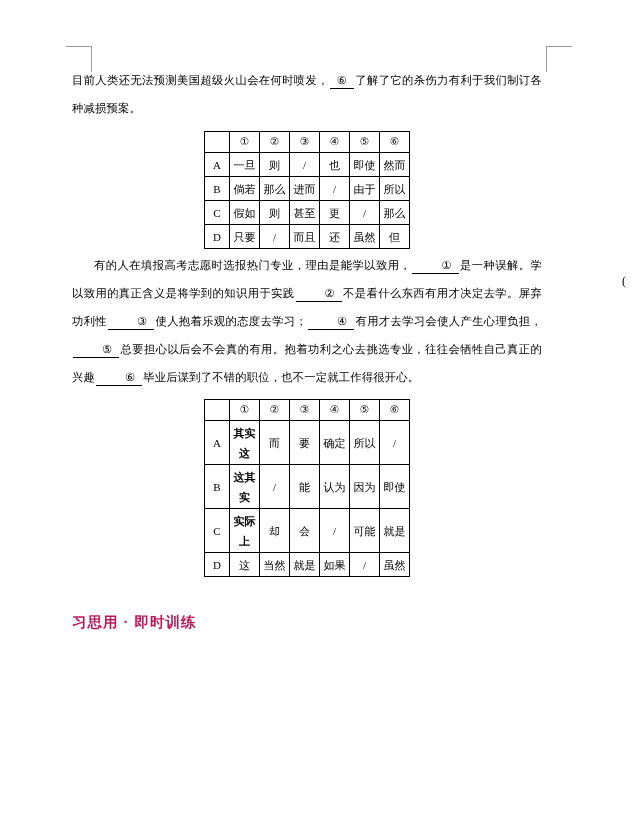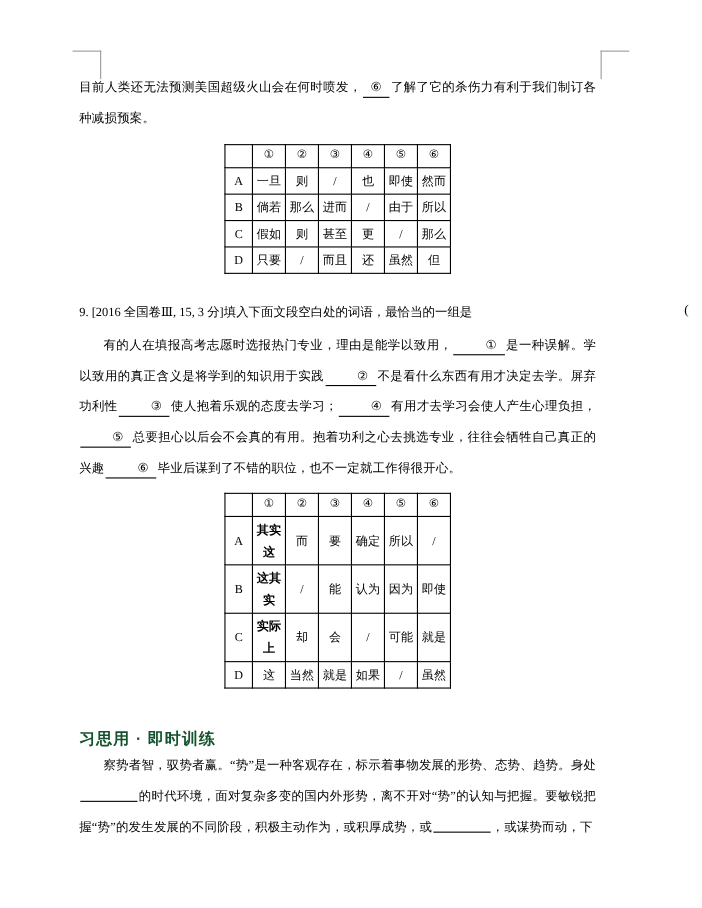--- a/index.html
+++ b/index.html
@@ -112,21 +112,21 @@
   table.opt thead td { height: 21px; font-size: 10.5px; }
   .rowlabel { font-family: "Liberation Serif", serif; font-size: 11px; }
 
   .t1 td { height: 24px; }
   .t2 td { height: 24px; }
   .t2 .tall { height: 44px; }
   .t2 .wrapcell { line-height: 20px; font-weight: bold; }
 
   
   .sec-head {
-    color: #14532d;
+    color: #be185d;
     font-family: "Liberation Sans", sans-serif;
     font-weight: bold;
     font-size: 14.5px;
     letter-spacing: 1px;
     margin: 0;
   }
 
   
   .numline { font-size: 11.3px; line-height: 28px; margin: 0; }
   .numline .num { display: inline-block; width: 20px; }
@@ -201,21 +201,20 @@
             <td>/</td>
             <td>而且</td>
             <td>还</td>
             <td>虽然</td>
             <td>但</td>
           </tr>
         </tbody>
       </table>
     </div>
 
-    <p class="qline" style="margin-top:21px;"><span>9.</span> <span>[2016 全国卷Ⅲ, 15, 3 分]</span><span>填入下面文段空白处的词语，最恰当的一组是</span></p>
 
     <p class="para indent" style="margin-top:2px;"><span>有的人在填报高考志愿时选报热门专业，理由是能学以致用，</span><span class="blank">①</span><span>是一种误解。学以致用的真正含义是将学到的知识用于实践</span><span class="blank">②</span><span>不是看什么东西有用才决定去学。屏弃功利性</span><span class="blank">③</span><span>使人抱着乐观的态度去学习；</span><span class="blank">④</span><span>有用才去学习会使人产生心理负担，</span><span class="blank">⑤</span><span>总要担心以后会不会真的有用。抱着功利之心去挑选专业，往往会牺牲自己真正的兴趣</span><span class="blank">⑥</span><span>毕业后谋到了不错的职位，也不一定就工作得很开心。</span></p>
 
     <div class="tbl-wrap" style="margin-top:8px;">
       <table class="opt t2">
         <thead>
           <tr>
             <td class="c-lab"></td>
             <td class="c-col">①</td>
             <td class="c-col">②</td>
@@ -262,19 +261,18 @@
             <td>/</td>
             <td>虽然</td>
           </tr>
         </tbody>
       </table>
     </div>
 
     <p class="sec-head" style="margin-top:36px;">习思用 · 即时训练</p>
 
 
-    <p class="para indent" style="margin-top:1px;"><span>察势者智，驭势者赢。“势”是一种客观存在，标示着事物发展的形势、态势、趋势。身处</span><span class="blank-long"></span><span>的时代环境，面对复杂多变的国内外形势，离不开对“势”的认知与把握。要敏锐把握“势”的发生发展的不同阶段，积极主动作为，或积厚成势，或</span><span class="blank-long"></span><span>，或谋势而动，下</span></p>
 
   </div>
 
   <div class="right-paren">(</div>
 
 </div>
 
 </body></html>

